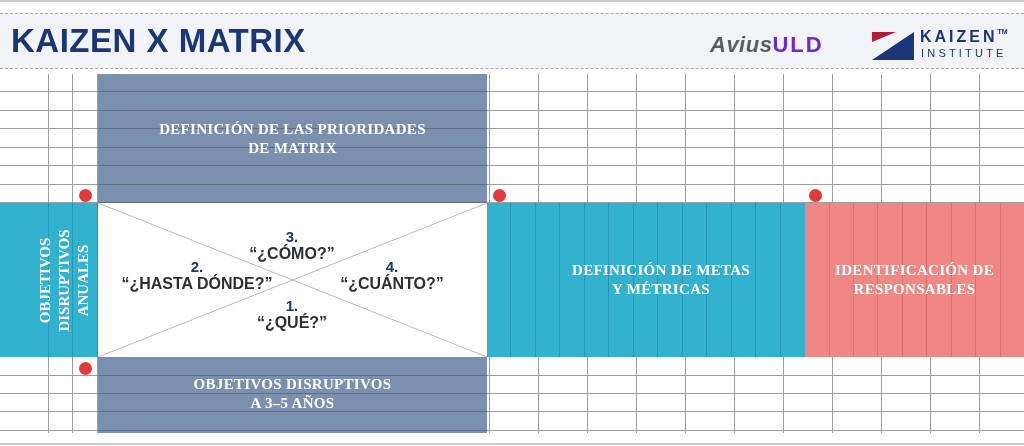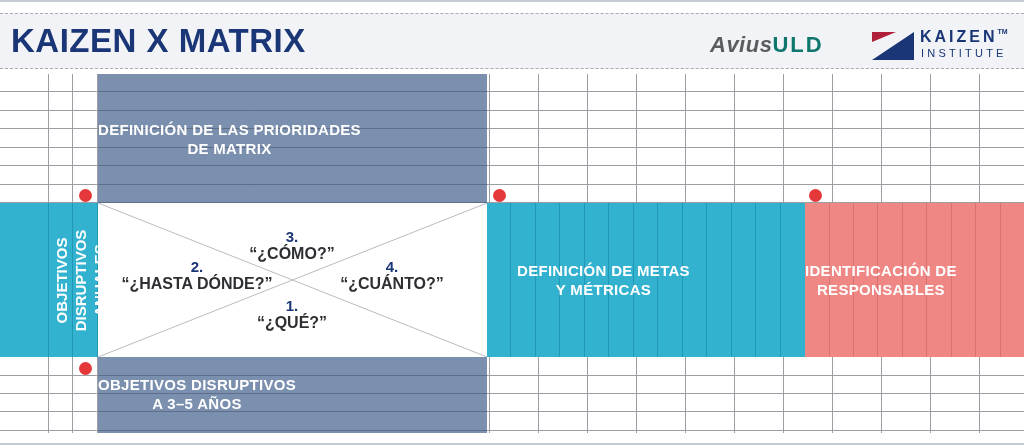--- a/index.html
+++ b/index.html
@@ -3,31 +3,31 @@
 <meta charset="utf-8">
 <style>
   html, body { margin:0; padding:0; }
   body { width:1024px; height:446px; background:#ffffff; position:relative; overflow:hidden; font-family:"Liberation Sans", sans-serif; }
   .topline { position:absolute; left:0; top:0; width:1024px; height:2px; background:#c5cad3; }
   .botline { position:absolute; left:0; top:443px; width:1024px; height:2px; background:#c5cad3; }
   .header { position:absolute; left:0; top:13px; width:1024px; height:56px; background:#f1f3f6; border-top:1px dashed #a8aab0; border-bottom:1px dashed #a8aab0; box-sizing:border-box; }
   .title { position:absolute; left:11px; top:8px; font-size:33px; font-weight:bold; color:#1a3677; letter-spacing:0.5px; }
   .logo-avius { position:absolute; left:710px; top:18px; font-size:22px; font-weight:bold; font-style:italic; letter-spacing:0.5px; }
   .logo-avius .a { color:#5a5c60; }
-  .logo-avius .u { color:#0f766e; font-style:normal; letter-spacing:2px; }
+  .logo-avius .u { color:#6d28d9; font-style:normal; letter-spacing:2px; }
   .logo-kaizen { position:absolute; left:872px; top:14px; width:140px; height:34px; }
   .kz-word { position:absolute; left:48px; top:0; font-size:16px; font-weight:bold; color:#1a3677; letter-spacing:3px; }
   .kz-tm { font-size:7px; vertical-align:top; letter-spacing:0; }
   .kz-inst { position:absolute; left:49px; top:19px; font-size:11px; color:#1a3677; letter-spacing:3.2px; }
   .grid { position:absolute; background-color:#ffffff;
      background-image:
        repeating-linear-gradient(to right, transparent 0, transparent 23.5px, #9c9ea4 23.5px, #9c9ea4 24.5px),
        repeating-linear-gradient(to bottom, transparent 0, transparent 17.5px, #9c9ea4 17.5px, #9c9ea4 18.5px);
   }
-  .block { position:absolute; display:flex; align-items:center; text-align:center; color:#ffffff; font-weight:bold; box-sizing:border-box; }
+  .block { position:absolute; display:flex; align-items:center; justify-content:center; text-align:center; color:#ffffff; font-weight:bold; box-sizing:border-box;font-family:Liberation Serif, serif; }
   .slate { background-color:#7b8fae;
      background-image: repeating-linear-gradient(to bottom, transparent 0, transparent 17.5px, rgba(60,70,90,0.45) 17.5px, rgba(60,70,90,0.45) 18.5px); }
   .cyan { background-color:#33b2cf;
      background-image: repeating-linear-gradient(to right, transparent 0, transparent 23.5px, rgba(20,130,160,0.55) 23.5px, rgba(20,130,160,0.55) 24.5px); padding-left: 30px; }
   .salmon { background-color:#ef8784;
      background-image: repeating-linear-gradient(to right, transparent 0, transparent 23.5px, rgba(190,90,90,0.45) 23.5px, rgba(190,90,90,0.45) 24.5px); }
   .label { font-size:15px; line-height:19px; letter-spacing:0.3px; }
   .vert { position:absolute; left:0; top:203px; width:98px; height:154px; }
   .vert .rot { transform:rotate(-90deg); white-space:nowrap; font-size:15px; line-height:19px; font-weight:bold; color:#fff; text-align:center; }
   .center { position:absolute; left:98px; top:203px; width:389px; height:154px; background:#ffffff; }

